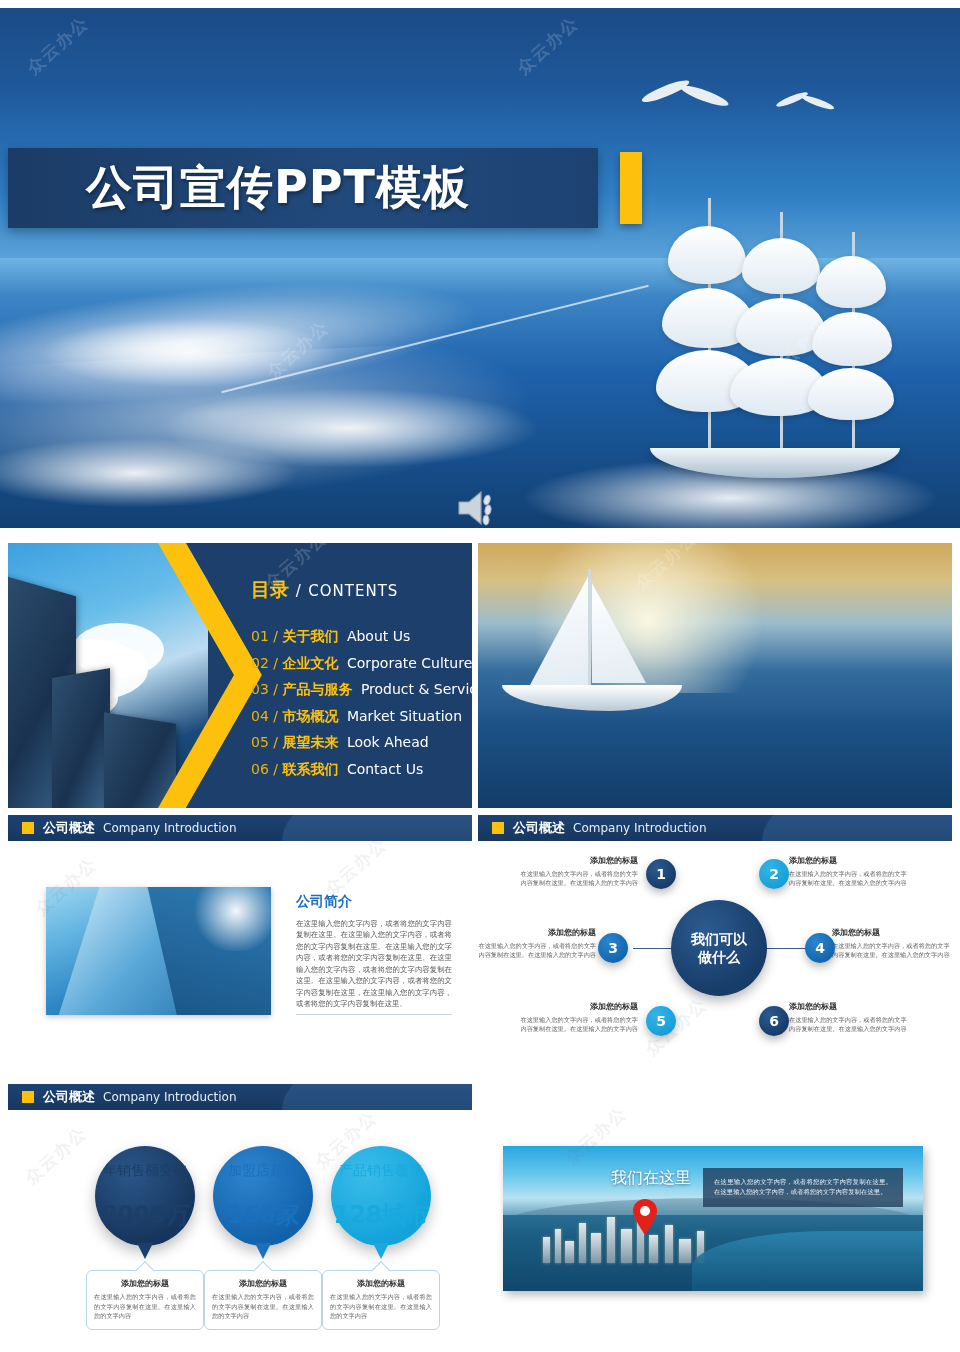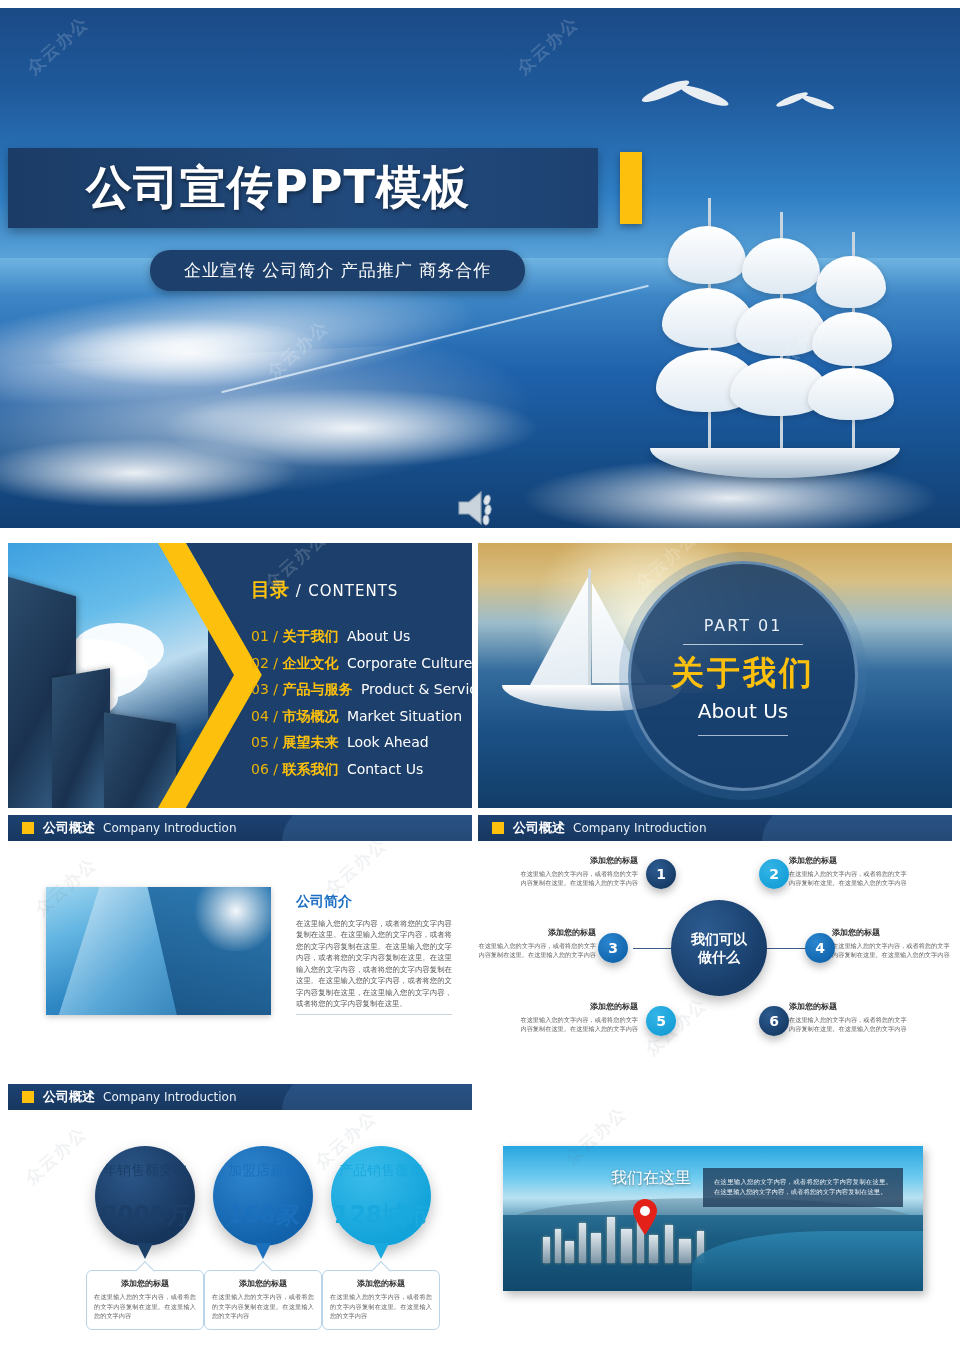--- a/index.html
+++ b/index.html
@@ -306,21 +306,20 @@
       <div class="sail" style="left:188px;top:170px;width:86px;height:52px;"></div>
       <div class="hull"></div>
     </div>
 
     <div style="position:absolute;left:215px;top:330px;width:440px;height:2px;background:rgba(230,240,250,.75);transform:rotate(-14deg);z-index:11;"></div>
 
     <div class="title-band">
       <h1>公司宣传PPT模板</h1>
     </div>
     <div class="title-accent"></div>
-    <div class="subtitle-pill">企业宣传 公司简介 产品推广 商务合作</div>
 
     <svg class="speaker" viewBox="0 0 44 40">
       <path d="M4 14 h10 L26 4 v32 L14 26 H4 z" fill="#c9d4dd" stroke="#8fa3b3" stroke-width="1.2"></path>
       <ellipse cx="32" cy="12" rx="3" ry="5" fill="#dde5ec" stroke="#9fb0bf" stroke-width="1" transform="rotate(18 32 12)"></ellipse>
       <ellipse cx="33" cy="22" rx="3" ry="5" fill="#dde5ec" stroke="#9fb0bf" stroke-width="1" transform="rotate(10 33 22)"></ellipse>
       <ellipse cx="31" cy="32" rx="3" ry="5" fill="#dde5ec" stroke="#9fb0bf" stroke-width="1" transform="rotate(0 31 32)"></ellipse>
     </svg>
 
     <div class="wm">
       <span style="left:20px;top:26px;">众云办公</span>
@@ -390,27 +389,20 @@
   </div>
 
   <div class="slide" id="s3">
     <div class="sea2"></div>
     <div class="sunglow"></div>
     <div class="yacht">
       <div class="y-sail" style="left:34px;top:0;width:60px;height:112px;clip-path:polygon(100% 0,100% 100%,0 100%);"></div>
       <div class="y-sail" style="left:96px;top:10px;width:54px;height:100px;clip-path:polygon(0 0,100% 100%,0 100%);"></div>
       <div class="mast" style="left:92px;top:-4px;height:120px;background:#cfd9e0;"></div>
       <div style="position:absolute;left:6px;top:112px;width:180px;height:26px;background:linear-gradient(180deg,#ffffff,#b9c9d6);border-radius:0 0 40% 60% / 0 0 100% 100%;"></div>
-    </div>
-    <div class="part-circle">
-      <div class="part-no">PART 01</div>
-      <div class="part-rule"></div>
-      <div class="part-cn">关于我们</div>
-      <div class="part-en">About Us</div>
-      <div class="part-rule2"></div>
     </div>
     <div class="wm">
       <span style="left:150px;top:6px;">众云办公</span>
     </div>
   </div>
 
   <div class="slide" id="s4">
     <div class="hdr">
       <span class="sq"></span>
       <span class="cn">公司概述</span>

